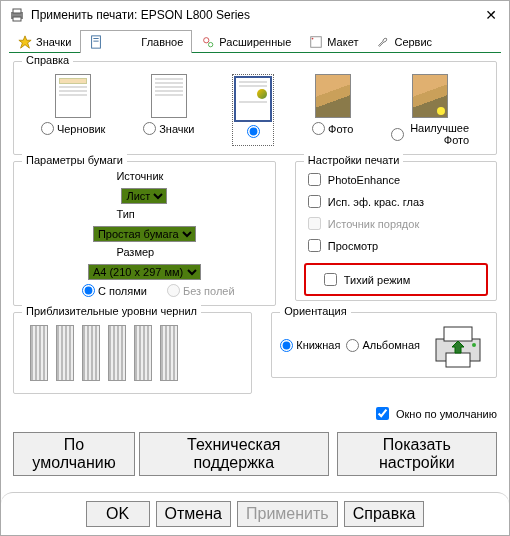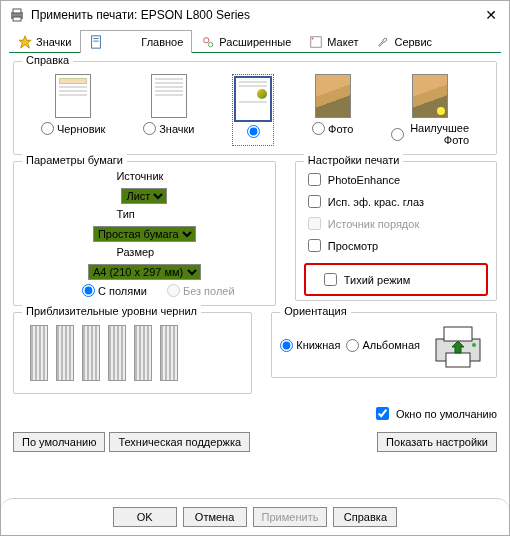--- a/index.html
+++ b/index.html
@@ -34,21 +34,21 @@
 .form-row select { flex: 1; height: 20px; border: 1px solid #888; background: #4d7c0f; }
 .sub-radio { display: flex; gap: 20px; margin-left: 60px; margin-top: 4px; }
 .check-row { display: flex; align-items: center; gap: 4px; margin-bottom: 3px; font-size: 11px; }
 .check-row.disabled { color: #999; }
 .highlight-box { border: 2px solid #d00; border-radius: 3px; padding: 5px 14px; margin-top: 8px; }
 .ink-row { display: flex; gap: 8px; padding: 4px 8px; }
 .ink-bar { width: 18px; height: 56px; border: 1px solid #999; background: repeating-linear-gradient(90deg,#bbb,#bbb 2px,#eee 2px,#eee 4px); }
 .printer-img { width: 60px; height: 48px; margin: 0 auto; display: block; }
 .bottom-row { display: flex; justify-content: flex-end; align-items: center; gap: 4px; margin-top: 4px; }
 .btn-row { display: flex; gap: 4px; margin-top: 6px; }
-.btn { border: 1px solid #888; background: #f0f0f0; padding: 3px 8px; cursor: pointer; font-size: 11px; }
+.btn { border: 1px solid #888; background: #f0f0f0; padding: 3px 8px; cursor: pointer; font-size: 16px; }
 .footer { display: flex; justify-content: center; gap: 6px; padding: 8px; border-top: 1px solid #ccc; border-radius: 12px; }
 .footer .btn { min-width: 64px; }
 .footer .btn.disabled { color: #999; }
 .orient-row { display: flex; gap: 8px; }
 .orient-radios { display: flex; flex-direction: row; gap: 6px; justify-content: center; }
 </style>
 </head>
 <body>
 
 <div class="window">

